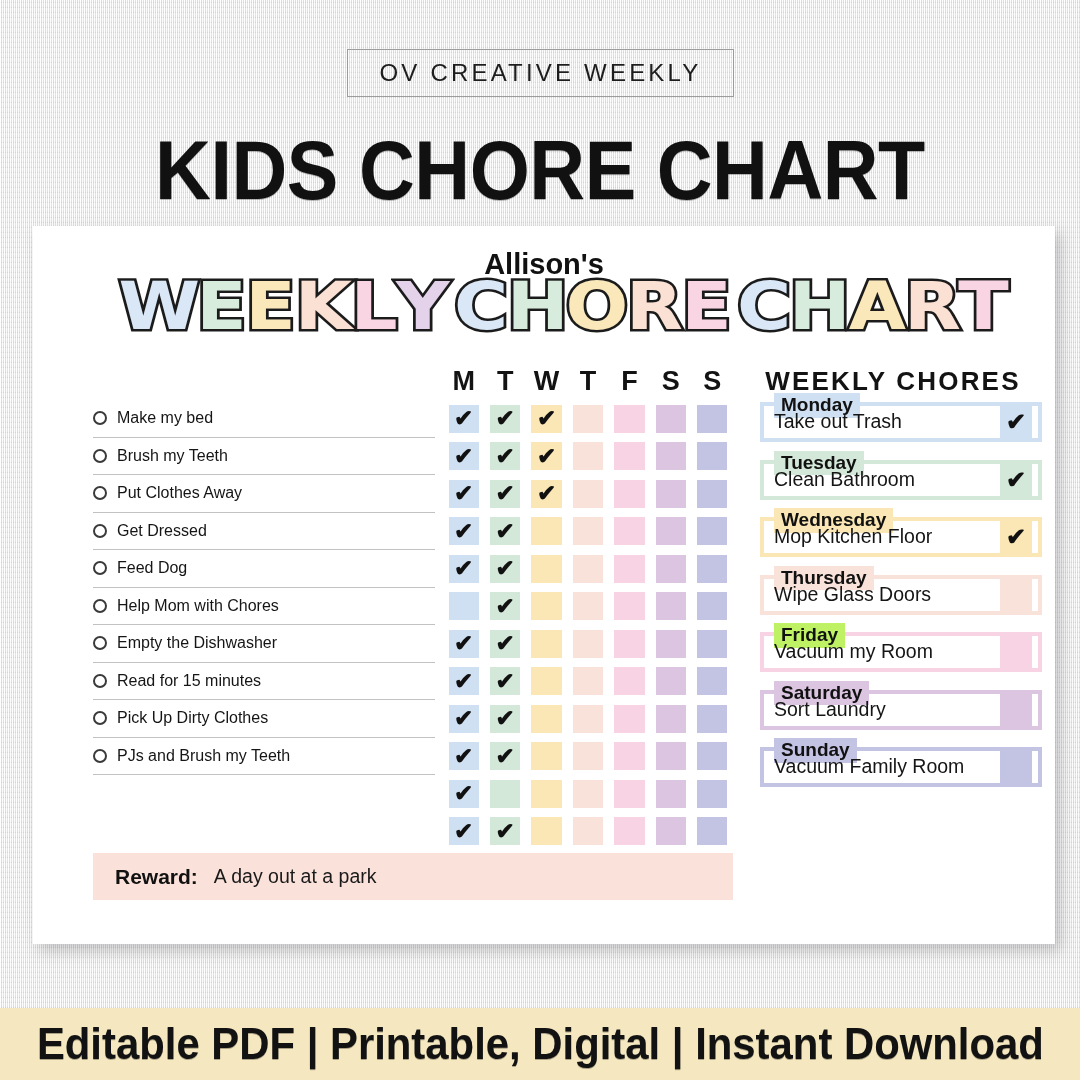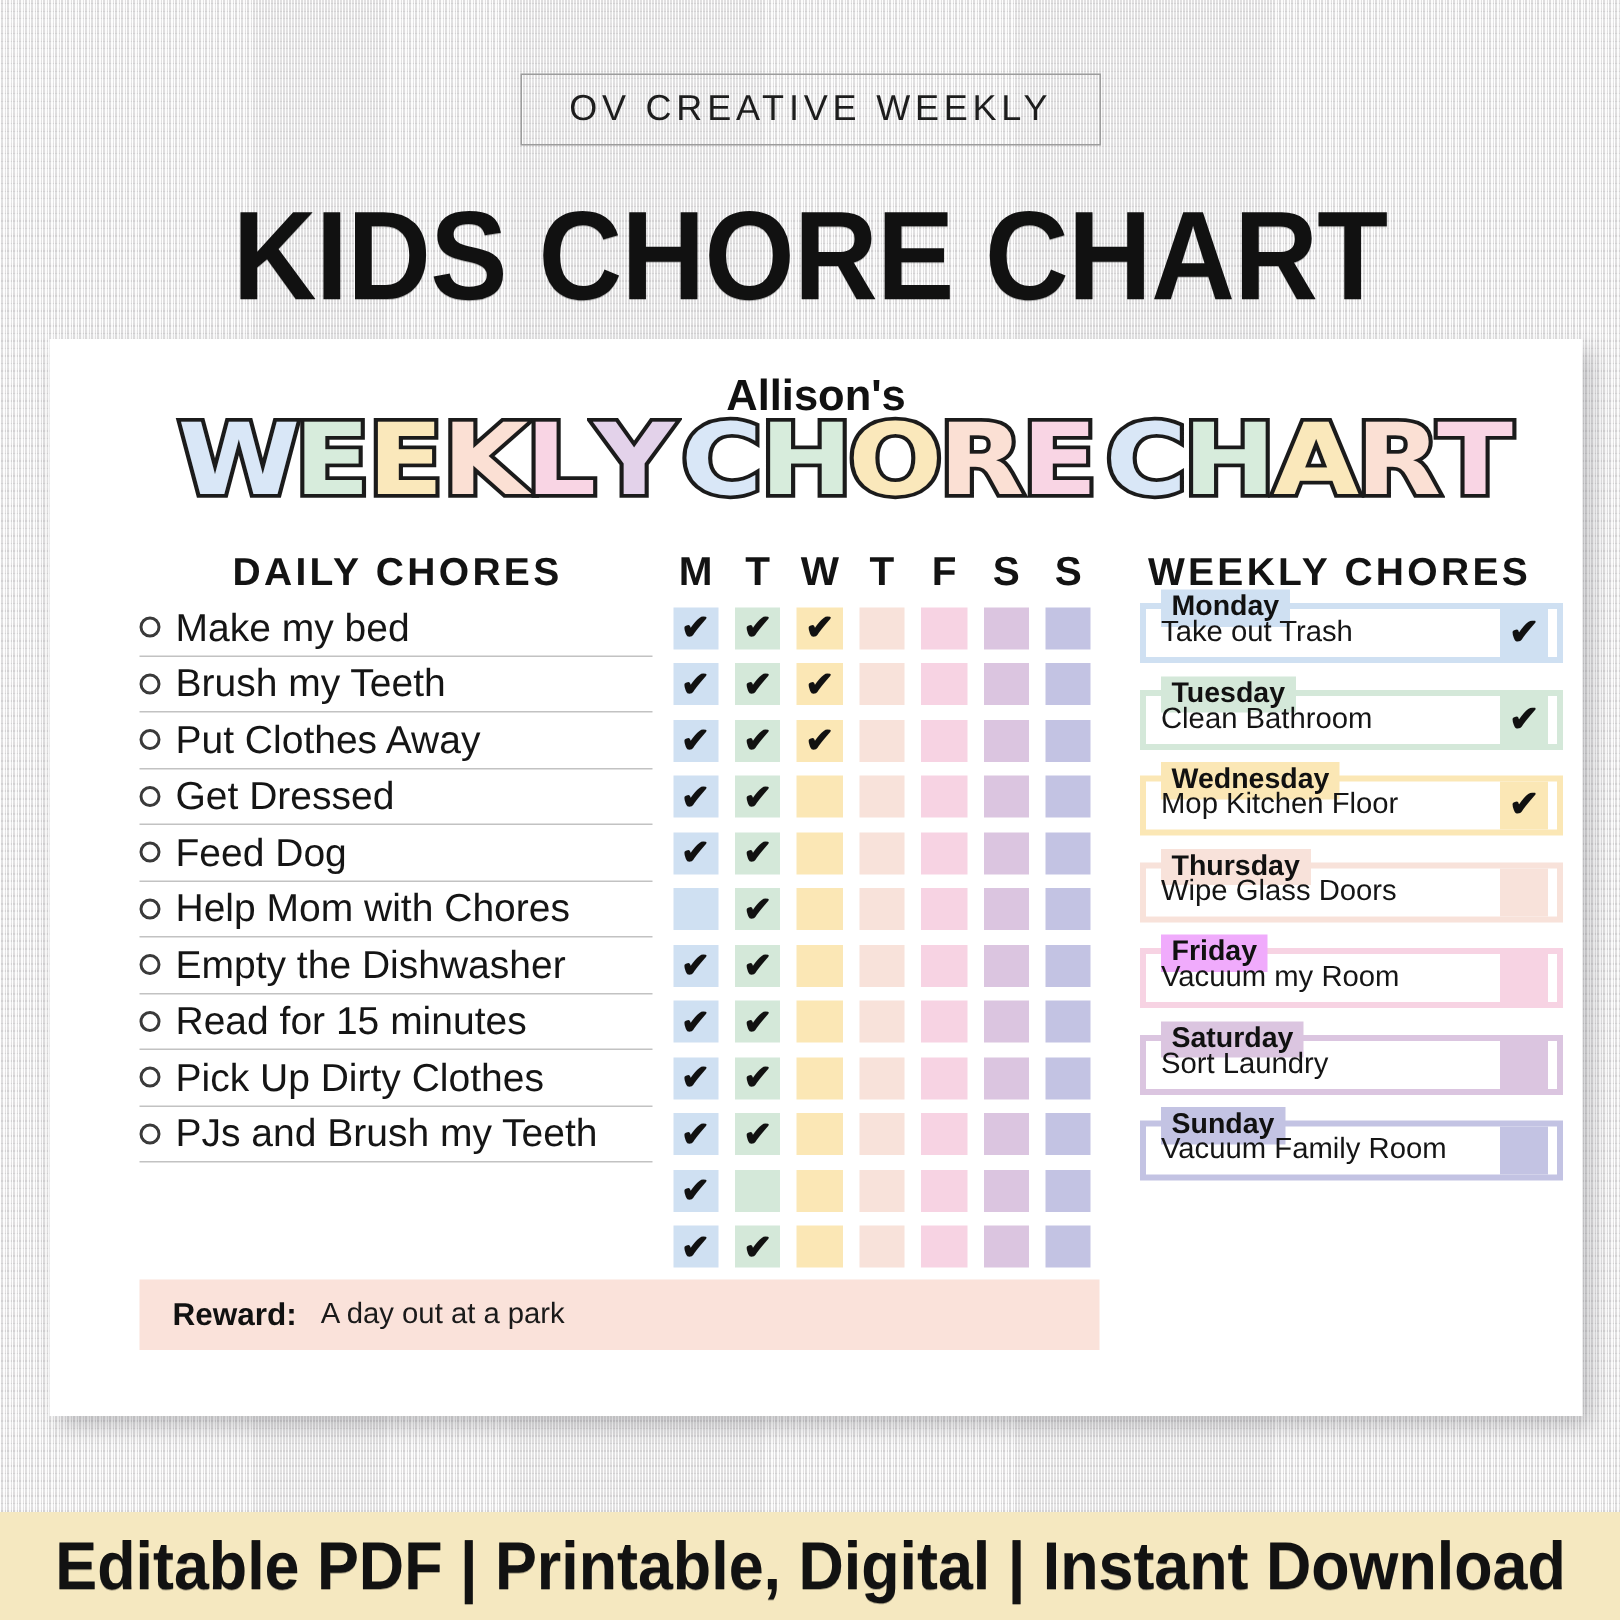--- a/index.html
+++ b/index.html
@@ -142,21 +142,21 @@
     border-bottom: 1.4px solid #c2c2c2;
   }
   .chore-bullet {
     width: 14px; height: 14px;
     border: 2px solid #3a3a3a;
     border-radius: 50%;
     margin-right: 10px;
     flex: 0 0 auto;
   }
   .chore-label {
-    font-size: 26px;
+    font-size: 16px;
     color: #151515;
     white-space: nowrap;
   }
 
   
   #weekday-header {
     position: absolute;
     left: 410px; top: 140px;
     width: 290px;
     display: flex;
@@ -312,21 +312,20 @@
       </div>
     <div class="bubble-word" id="bubble-chart">
         <span class="bubble-letter" style="color: rgb(217, 231, 247);">C</span>
         <span class="bubble-letter" style="color: rgb(215, 236, 220);">H</span>
         <span class="bubble-letter" style="color: rgb(250, 232, 187);">A</span>
         <span class="bubble-letter" style="color: rgb(251, 224, 212);">R</span>
         <span class="bubble-letter" style="color: rgb(249, 213, 228);">T</span>
       </div>
   </div>
 
-  <div class="col-heading" id="daily-heading">DAILY CHORES</div>
   <div class="col-heading" id="weekly-heading">WEEKLY CHORES</div>
 
   <div id="daily-list">
       <div class="chore-row">
         <span class="chore-bullet"></span>
         <span class="chore-label">Make my bed</span>
       </div>
       <div class="chore-row">
         <span class="chore-bullet"></span>
         <span class="chore-label">Brush my Teeth</span>
@@ -506,21 +505,21 @@
         <div class="week-day-badge" style="background: rgb(251, 231, 181);">Wednesday</div>
         <div class="week-task">Mop Kitchen Floor</div>
         <div class="week-check" style="background: rgb(251, 231, 181);">✔</div>
       </div>
       <div class="week-card" style="border-color: rgb(248, 226, 218);">
         <div class="week-day-badge" style="background: rgb(248, 226, 218);">Thursday</div>
         <div class="week-task">Wipe Glass Doors</div>
         <div class="week-check" style="background: rgb(248, 226, 218);"></div>
       </div>
       <div class="week-card" style="border-color: rgb(247, 211, 227);">
-        <div class="week-day-badge" style="background: #f0abfc;">Friday</div>
+        <div class="week-day-badge" style="background: #bef264;">Friday</div>
         <div class="week-task">Vacuum my Room</div>
         <div class="week-check" style="background: rgb(247, 211, 227);"></div>
       </div>
       <div class="week-card" style="border-color: rgb(219, 197, 224);">
         <div class="week-day-badge" style="background: rgb(219, 197, 224);">Saturday</div>
         <div class="week-task">Sort Laundry</div>
         <div class="week-check" style="background: rgb(219, 197, 224);"></div>
       </div>
       <div class="week-card" style="border-color: rgb(195, 195, 227);">
         <div class="week-day-badge" style="background: rgb(195, 195, 227);">Sunday</div>

